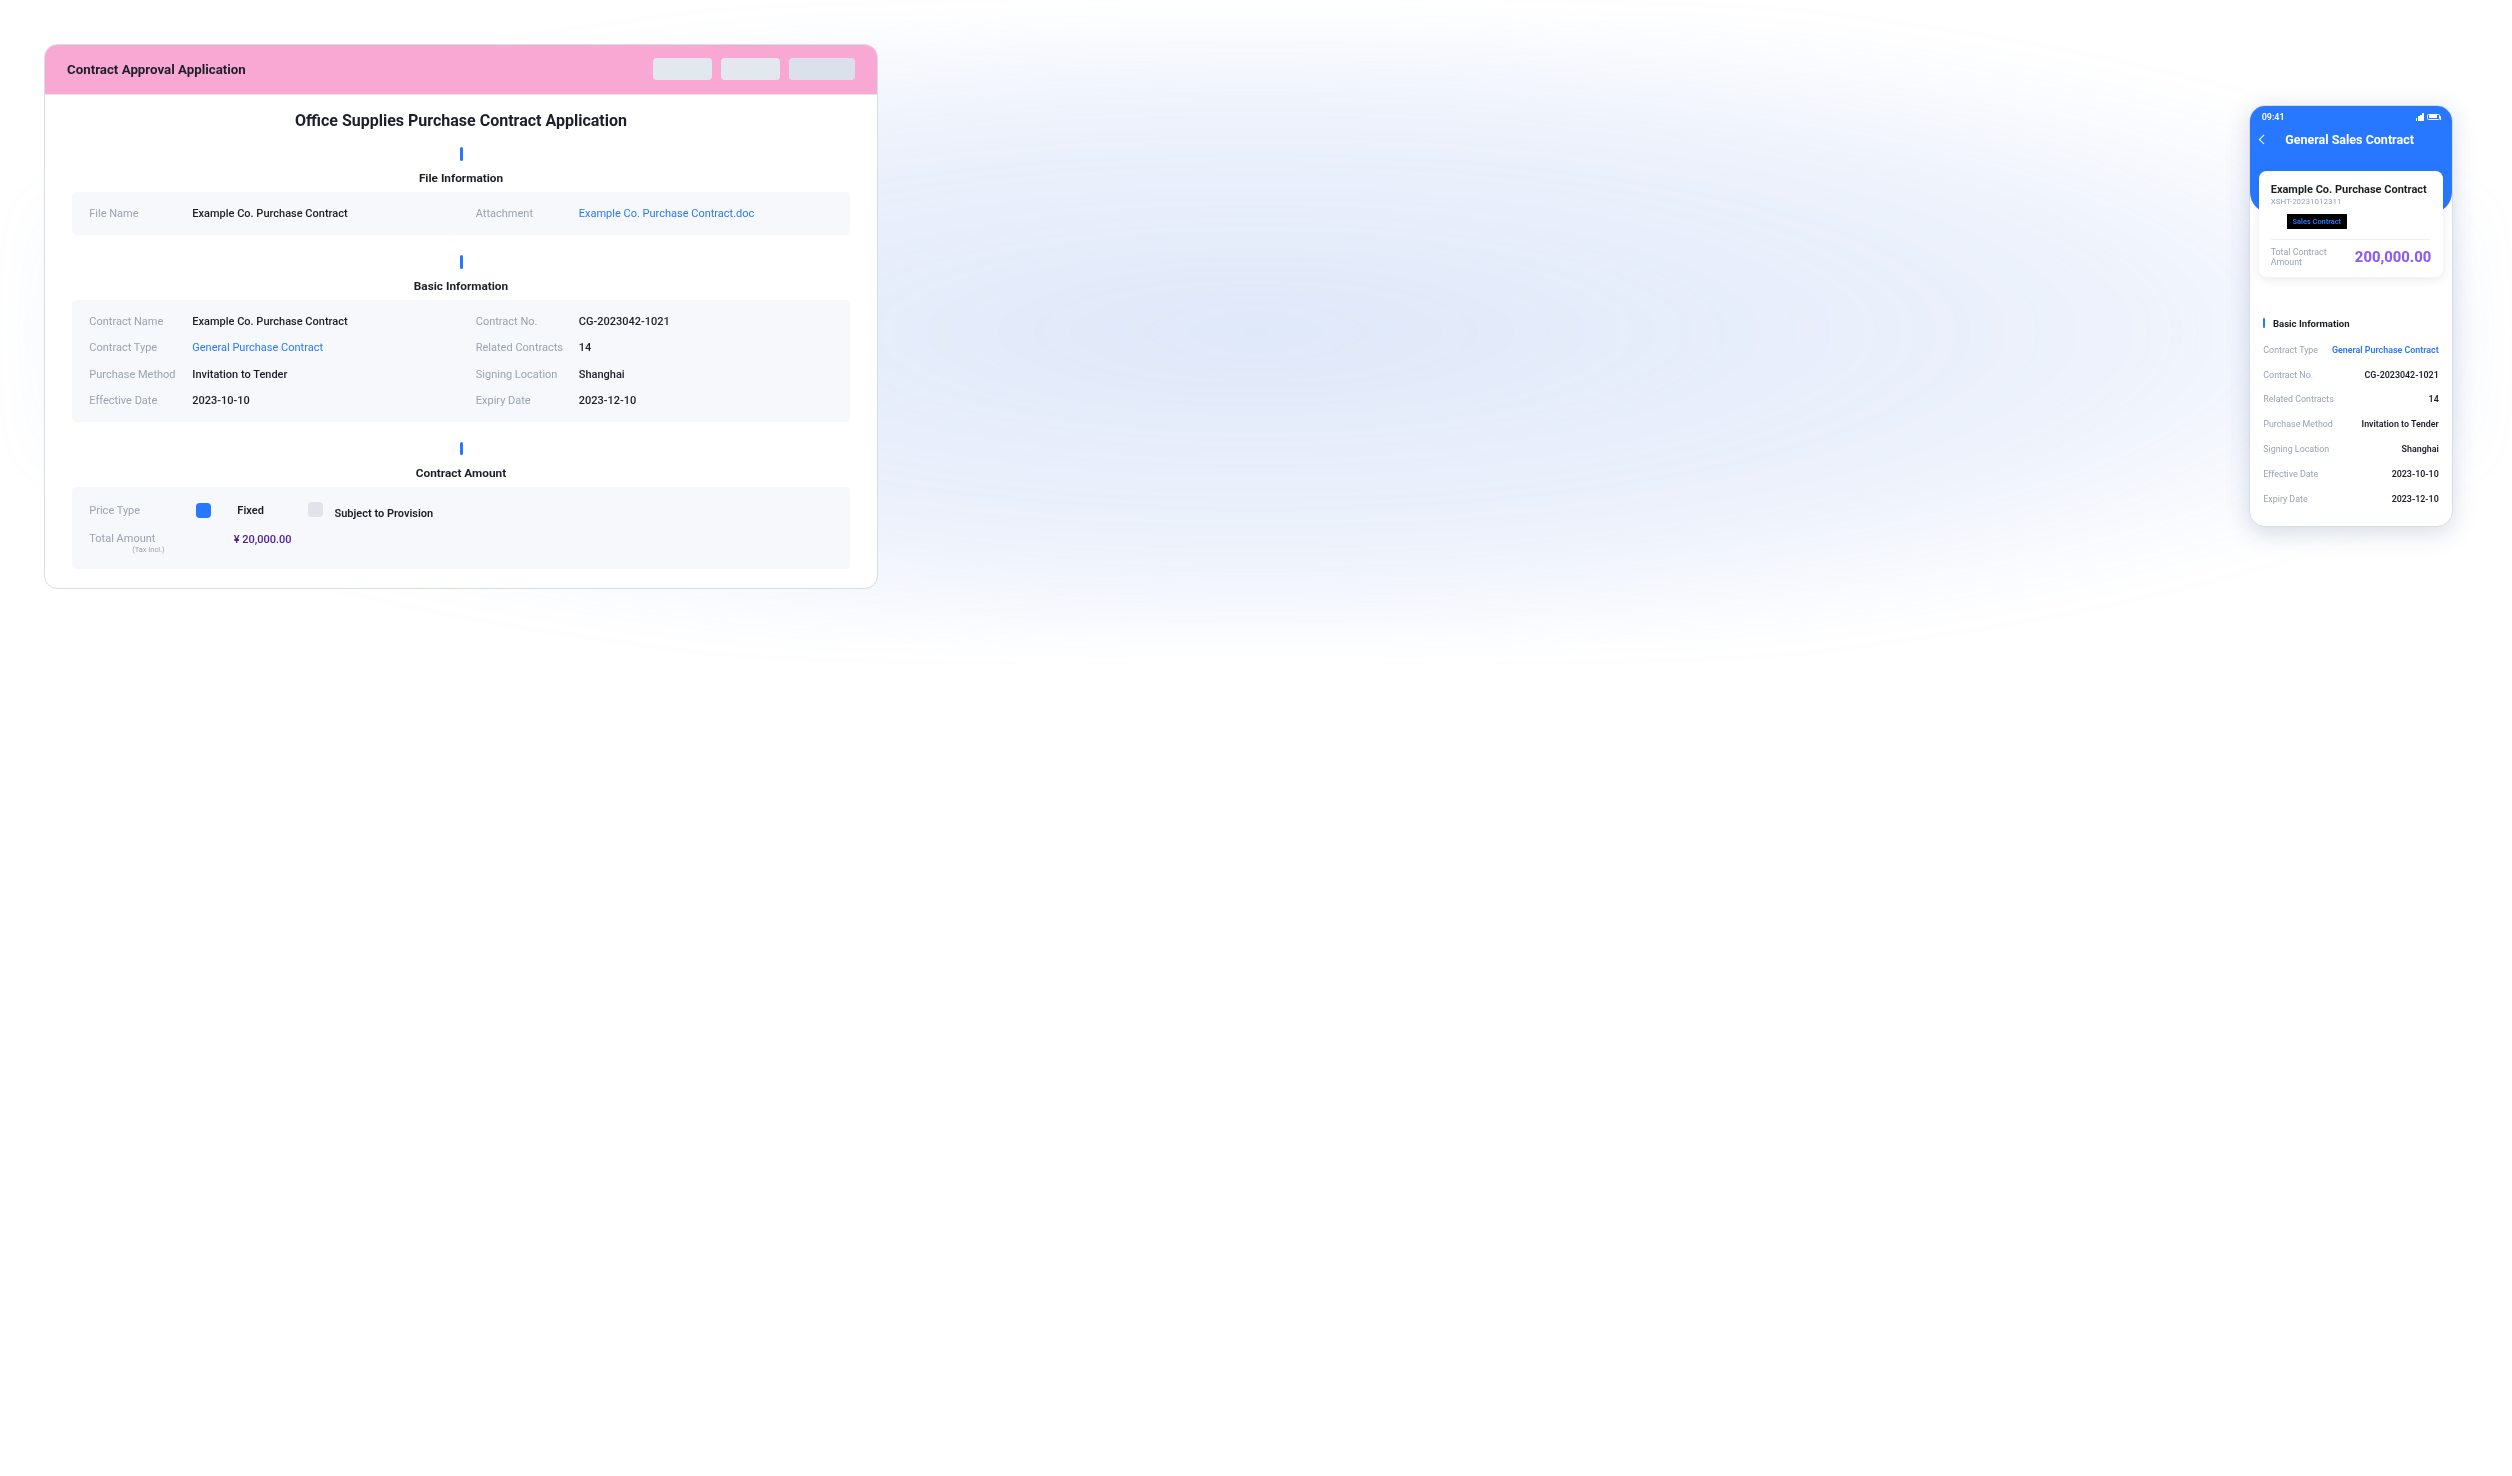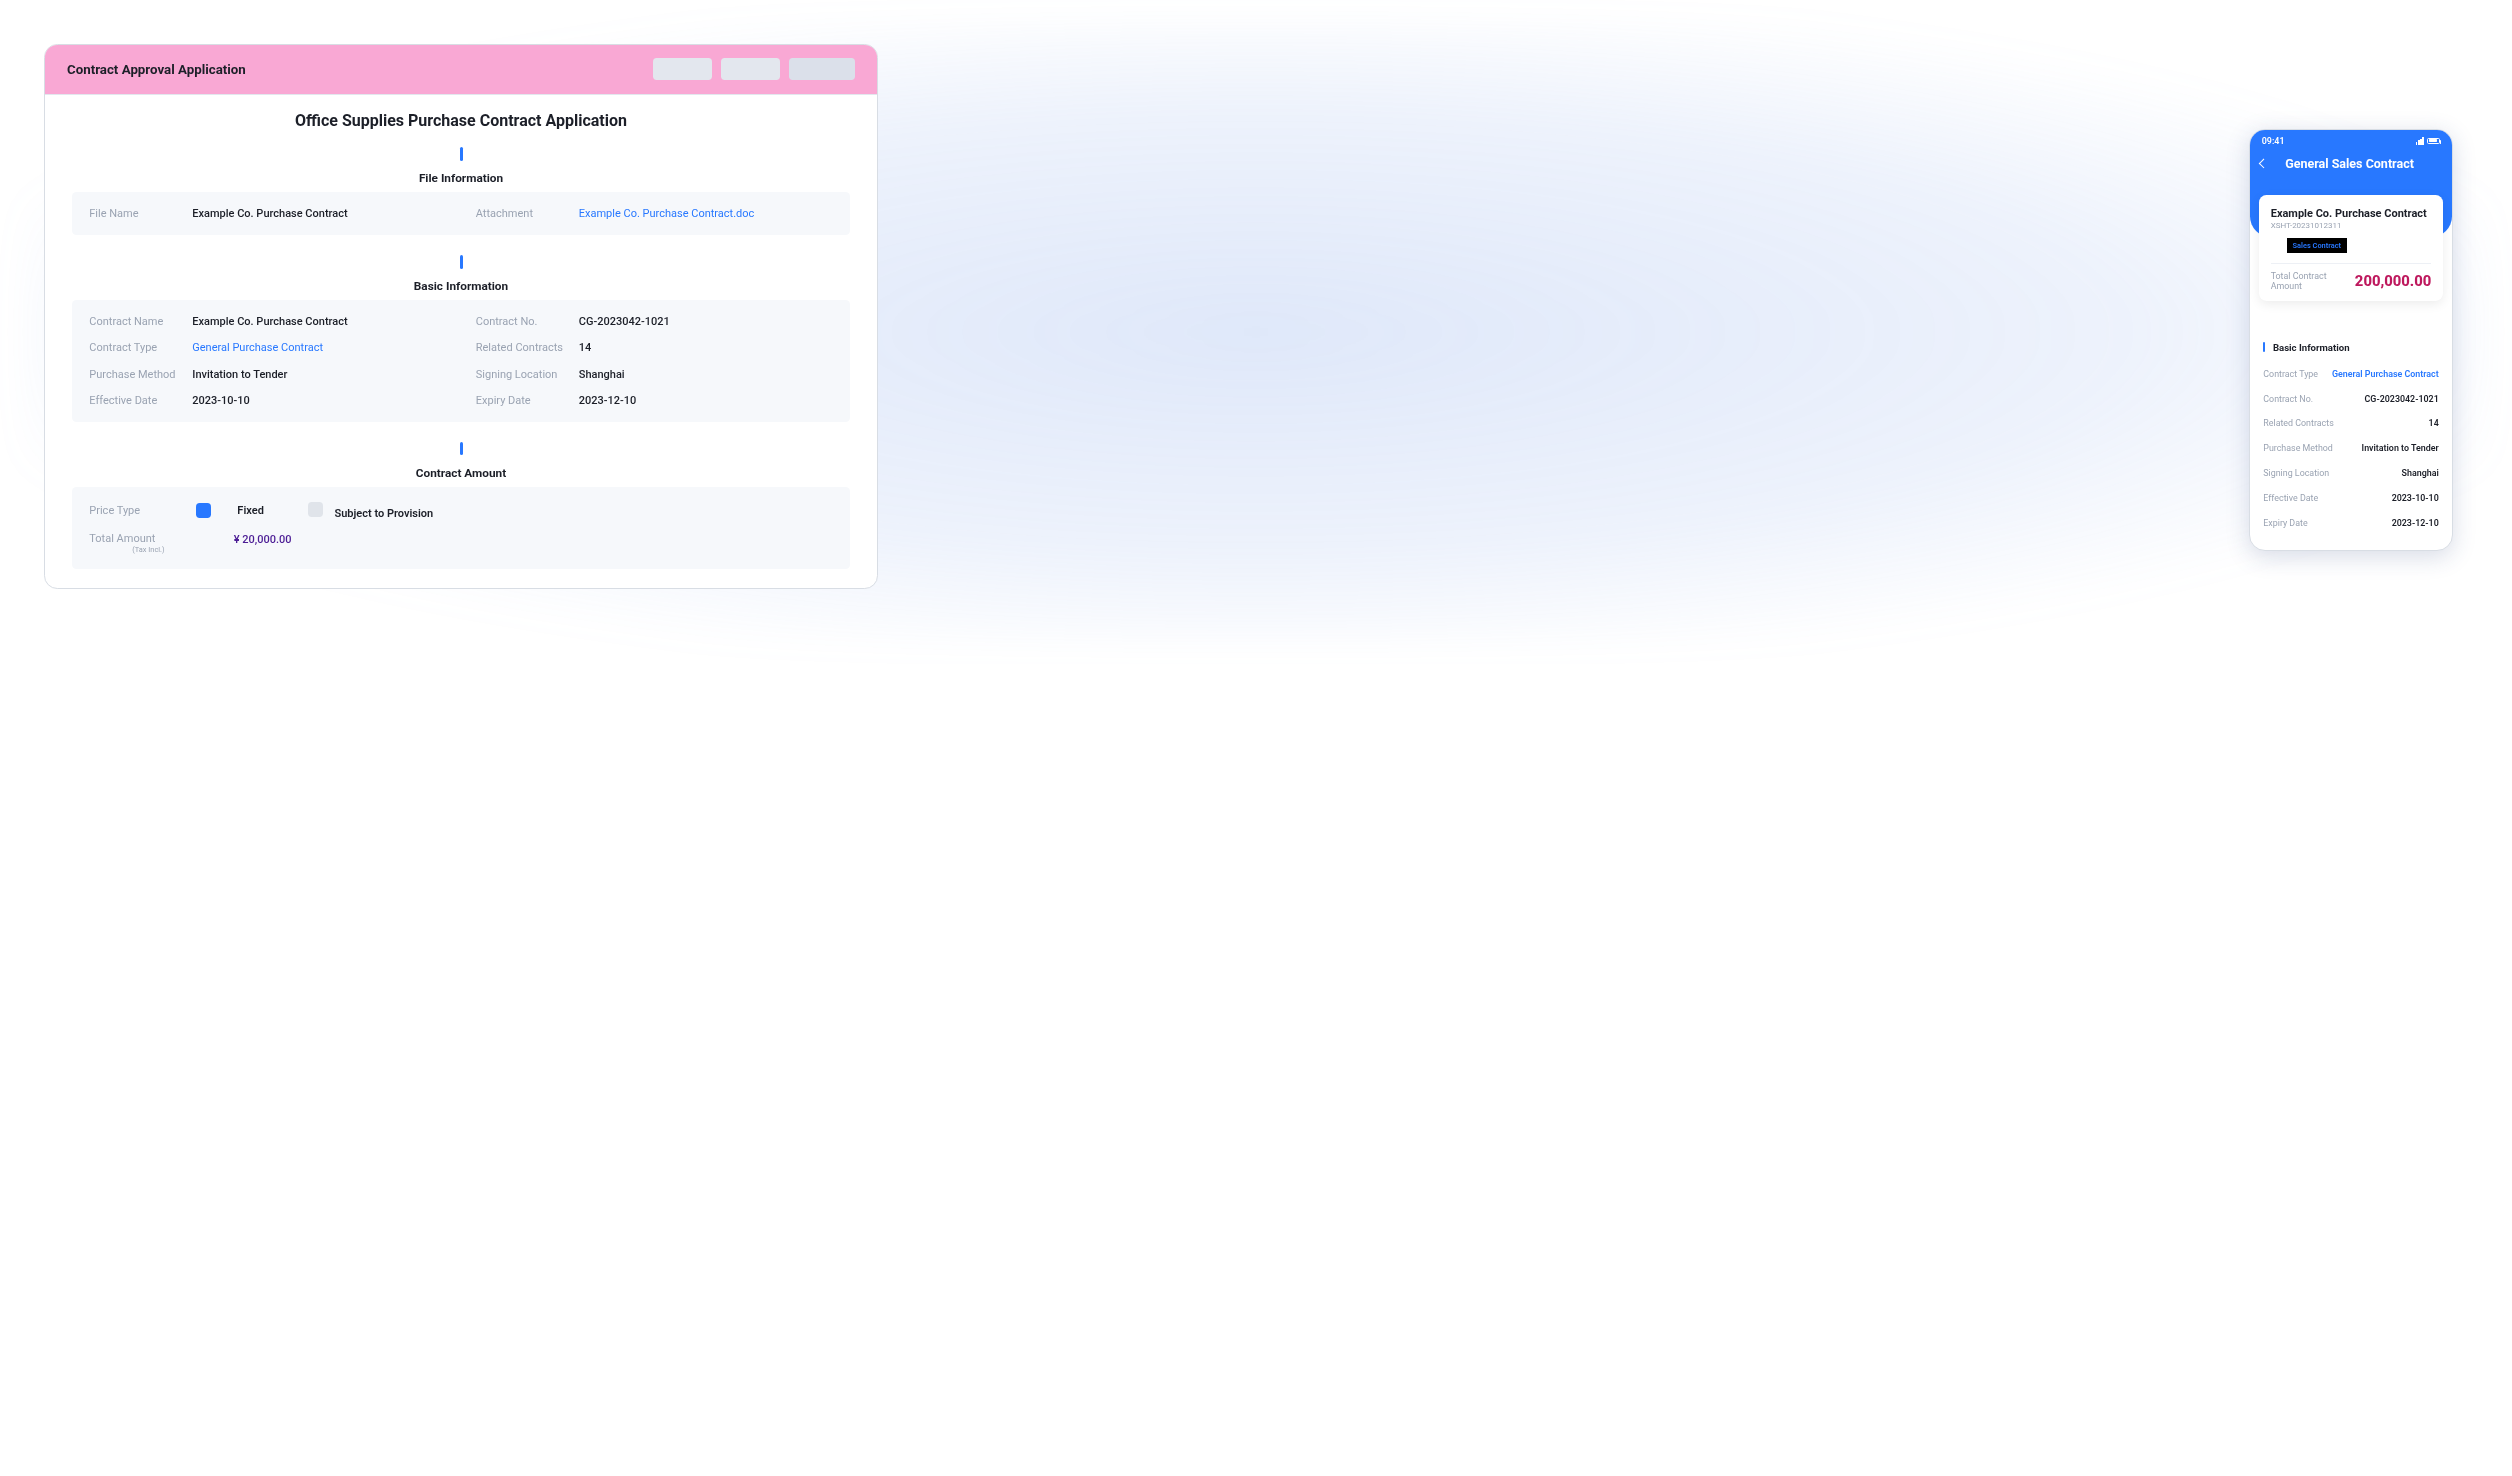--- a/index.html
+++ b/index.html
@@ -86,21 +86,21 @@
 .total-row { display: flex; align-items: flex-start; gap: 25px; margin-top: 13.3px; }
 .total-label { color: #9aa3b2; line-height: 1.15; }
 .total-label .main { font-size: 11px; }
 .total-label .sub { font-size: 7.4px; margin-left: 43px; }
 .total-value { font-size: 11px; font-weight: 500; color: #4c1d95; margin-left: 44px; }
 
 
 .mobile {
   position: absolute;
   z-index: 5;
-  top: 129px;
+  top: 105px;
   right: 59px;
   width: 204px;
   background: #fff;
   border: 0.7px solid #d8dde4;
   border-radius: 16px;
   overflow: hidden;
   box-shadow: 0 5.9px 23.6px rgba(40,60,120,0.18);
 }
 .mobile-top { background: #2878ff; position: relative; padding-bottom: 58px; border-radius: 0 0 20.7px 20.7px; }
 .status-bar { display: flex; justify-content: space-between; align-items: center; padding: 5.9px 11.8px; color: #fff; font-size: 8.9px; font-weight: 600; }
@@ -122,21 +122,21 @@
   padding: 11.8px 11.8px 10.3px;
   box-shadow: 0 3px 10.3px rgba(0,0,0,0.08);
   z-index: 2;
 }
 .summary-title { font-size: 11px; font-weight: 700; color: #1c1f28; }
 .summary-code { font-size: 8px; color: #9aa3b2; margin-top: 1.5px; }
 .tag { display:inline-block; background:#000000; color:#2878ff; font-size:7.4px; font-weight:600; padding:3px 5.9px; border-radius:0; margin-top:7.4px;margin-left:16px; }
 .summary-divider { height:0.7px; background:#edf0f5; margin:10.3px 0 7.4px; }
 .summary-row { display:flex; justify-content:space-between; align-items:center; }
 .summary-row .lab { color:#9aa3b2; font-size:8.9px; }
-.summary-row .val { color:#be185d; font-size:14.8px; font-weight:800; }
+.summary-row .val { color:#8b5cf6; font-size:14.8px; font-weight:800; }
 .mobile-body { padding: 105px 13.3px 14.8px; }
 .m-section-head { display:flex; align-items:center; gap:7.4px; margin-bottom: 8.9px; }
 .m-section-bar { width:2.2px; height:10.3px; background:#2878ff; border-radius:1.5px; }
 .m-section-title { font-size:9.6px; font-weight:700; color:#1c1f28; }
 .m-kv { display:flex; justify-content:space-between; align-items:center; padding:7.4px 0; }
 .m-kv .mk { color:#9aa3b2; font-size:8.9px; }
 .m-kv .mv { color:#1c1f28; font-size:8.9px; font-weight:600; }
 .m-kv .mv.link { color:#2878ff; }
 </style>
 </head>

